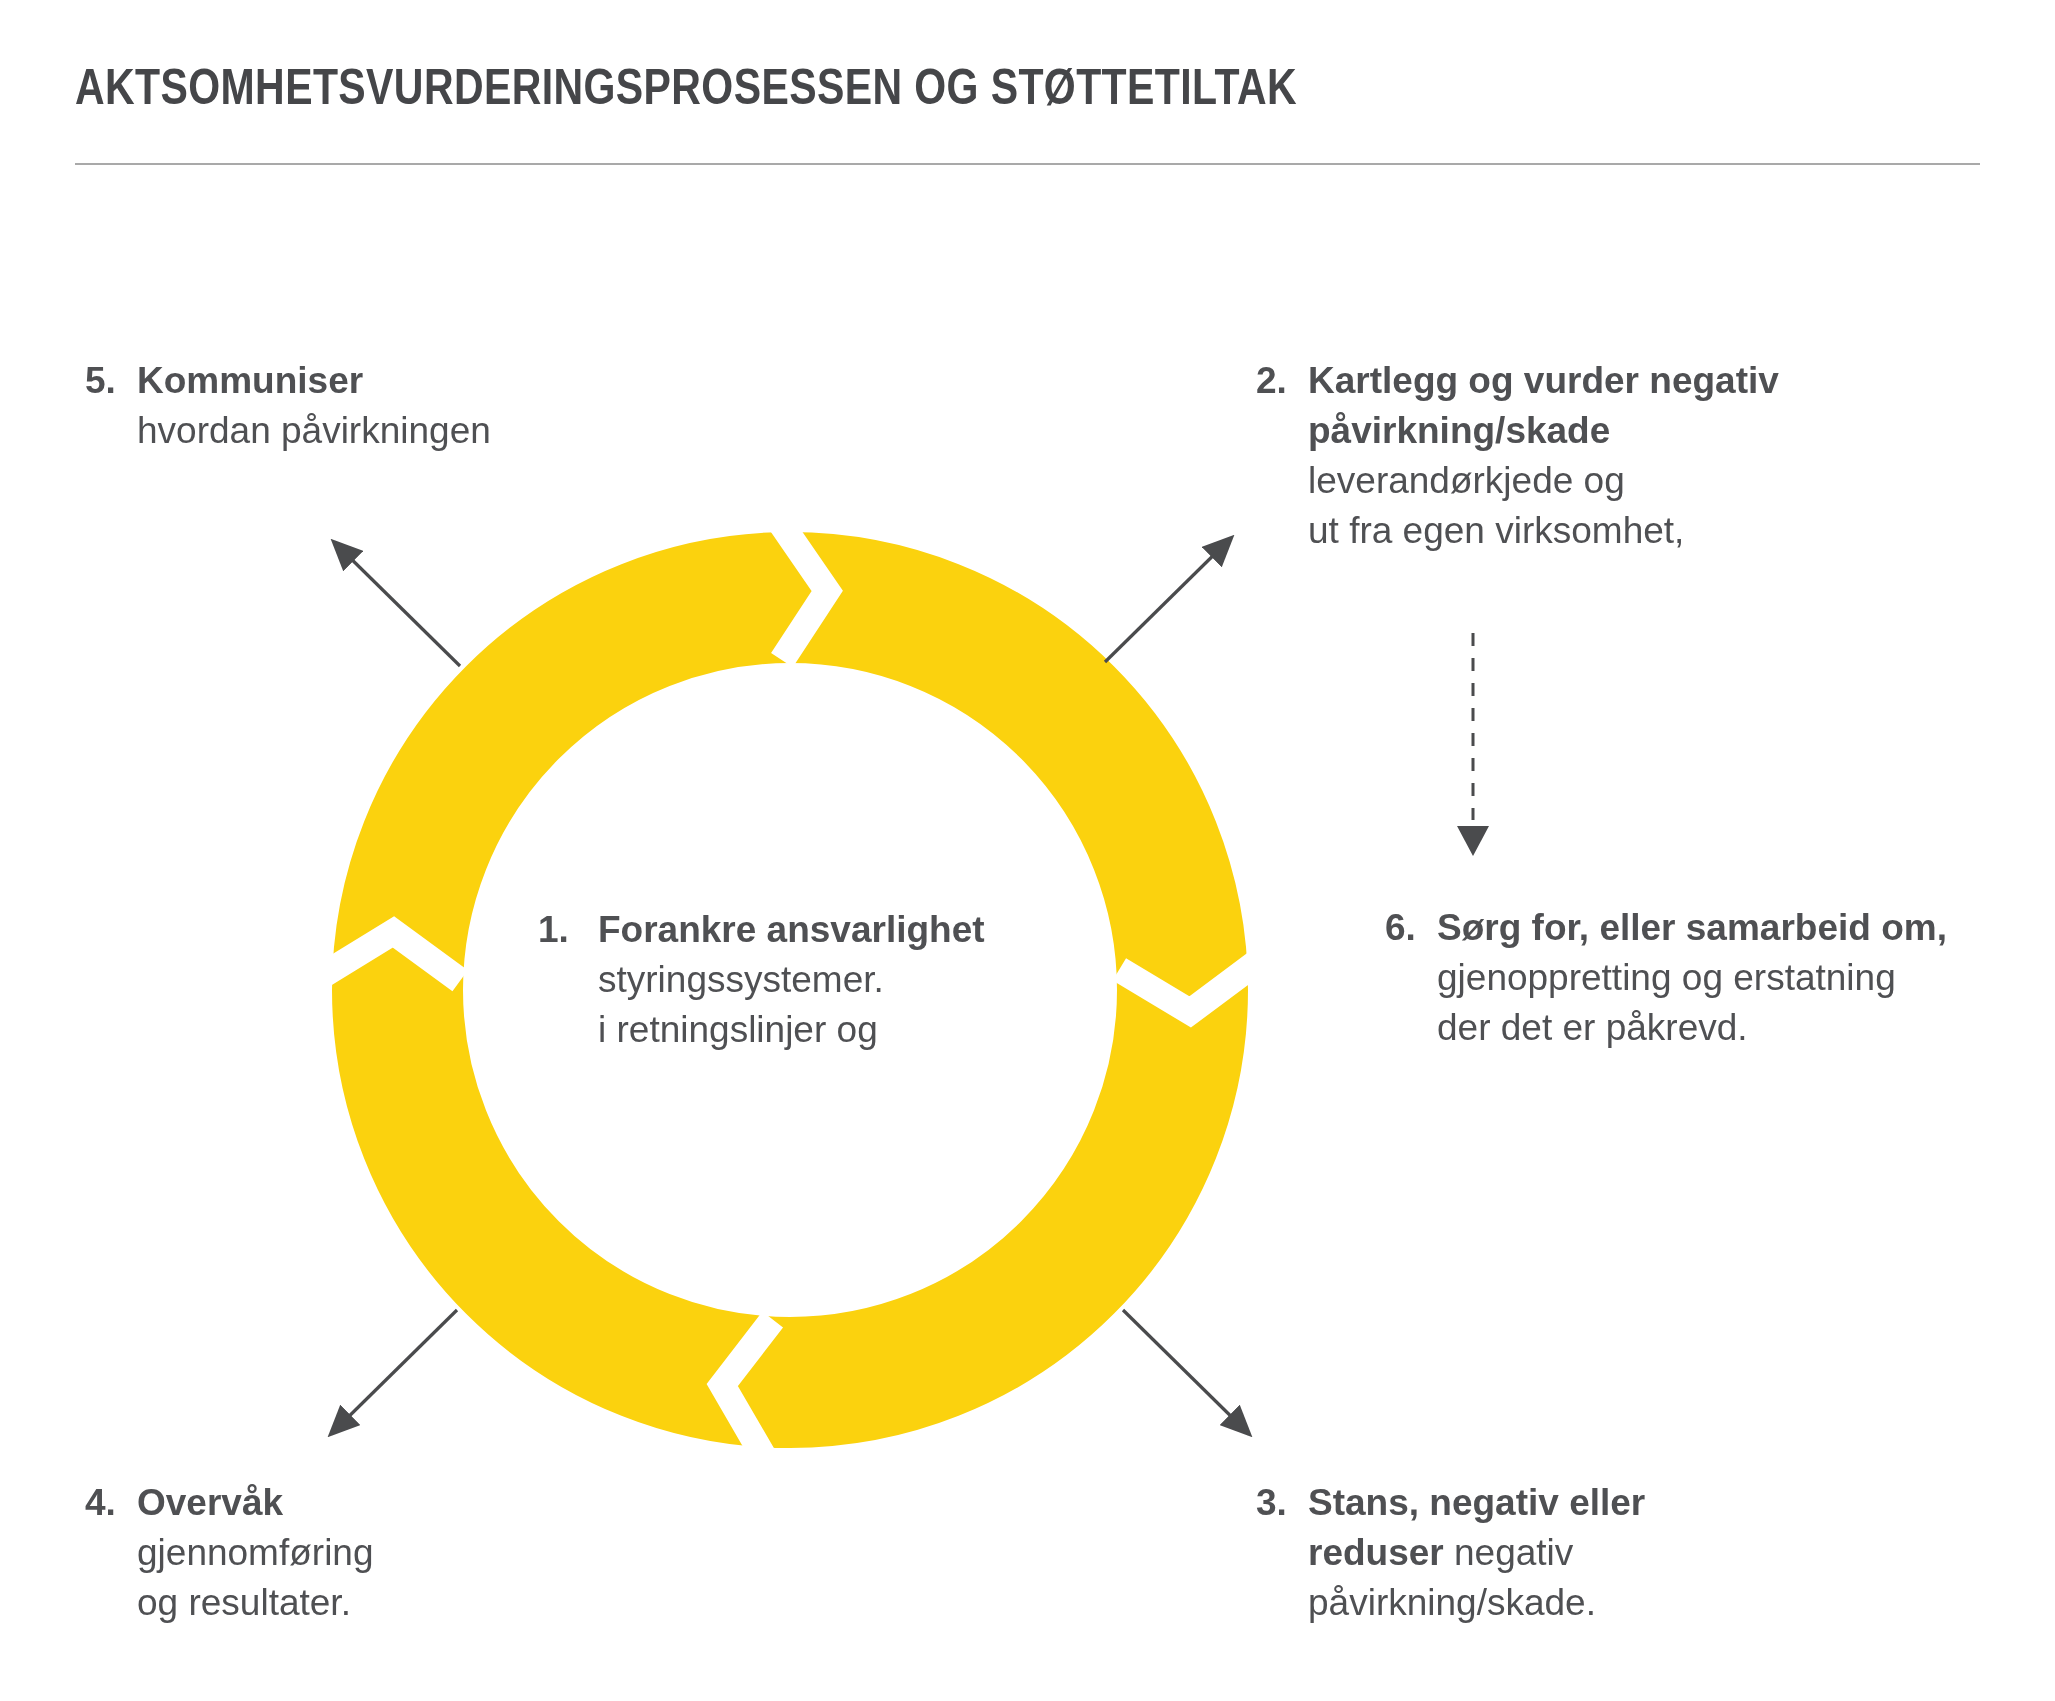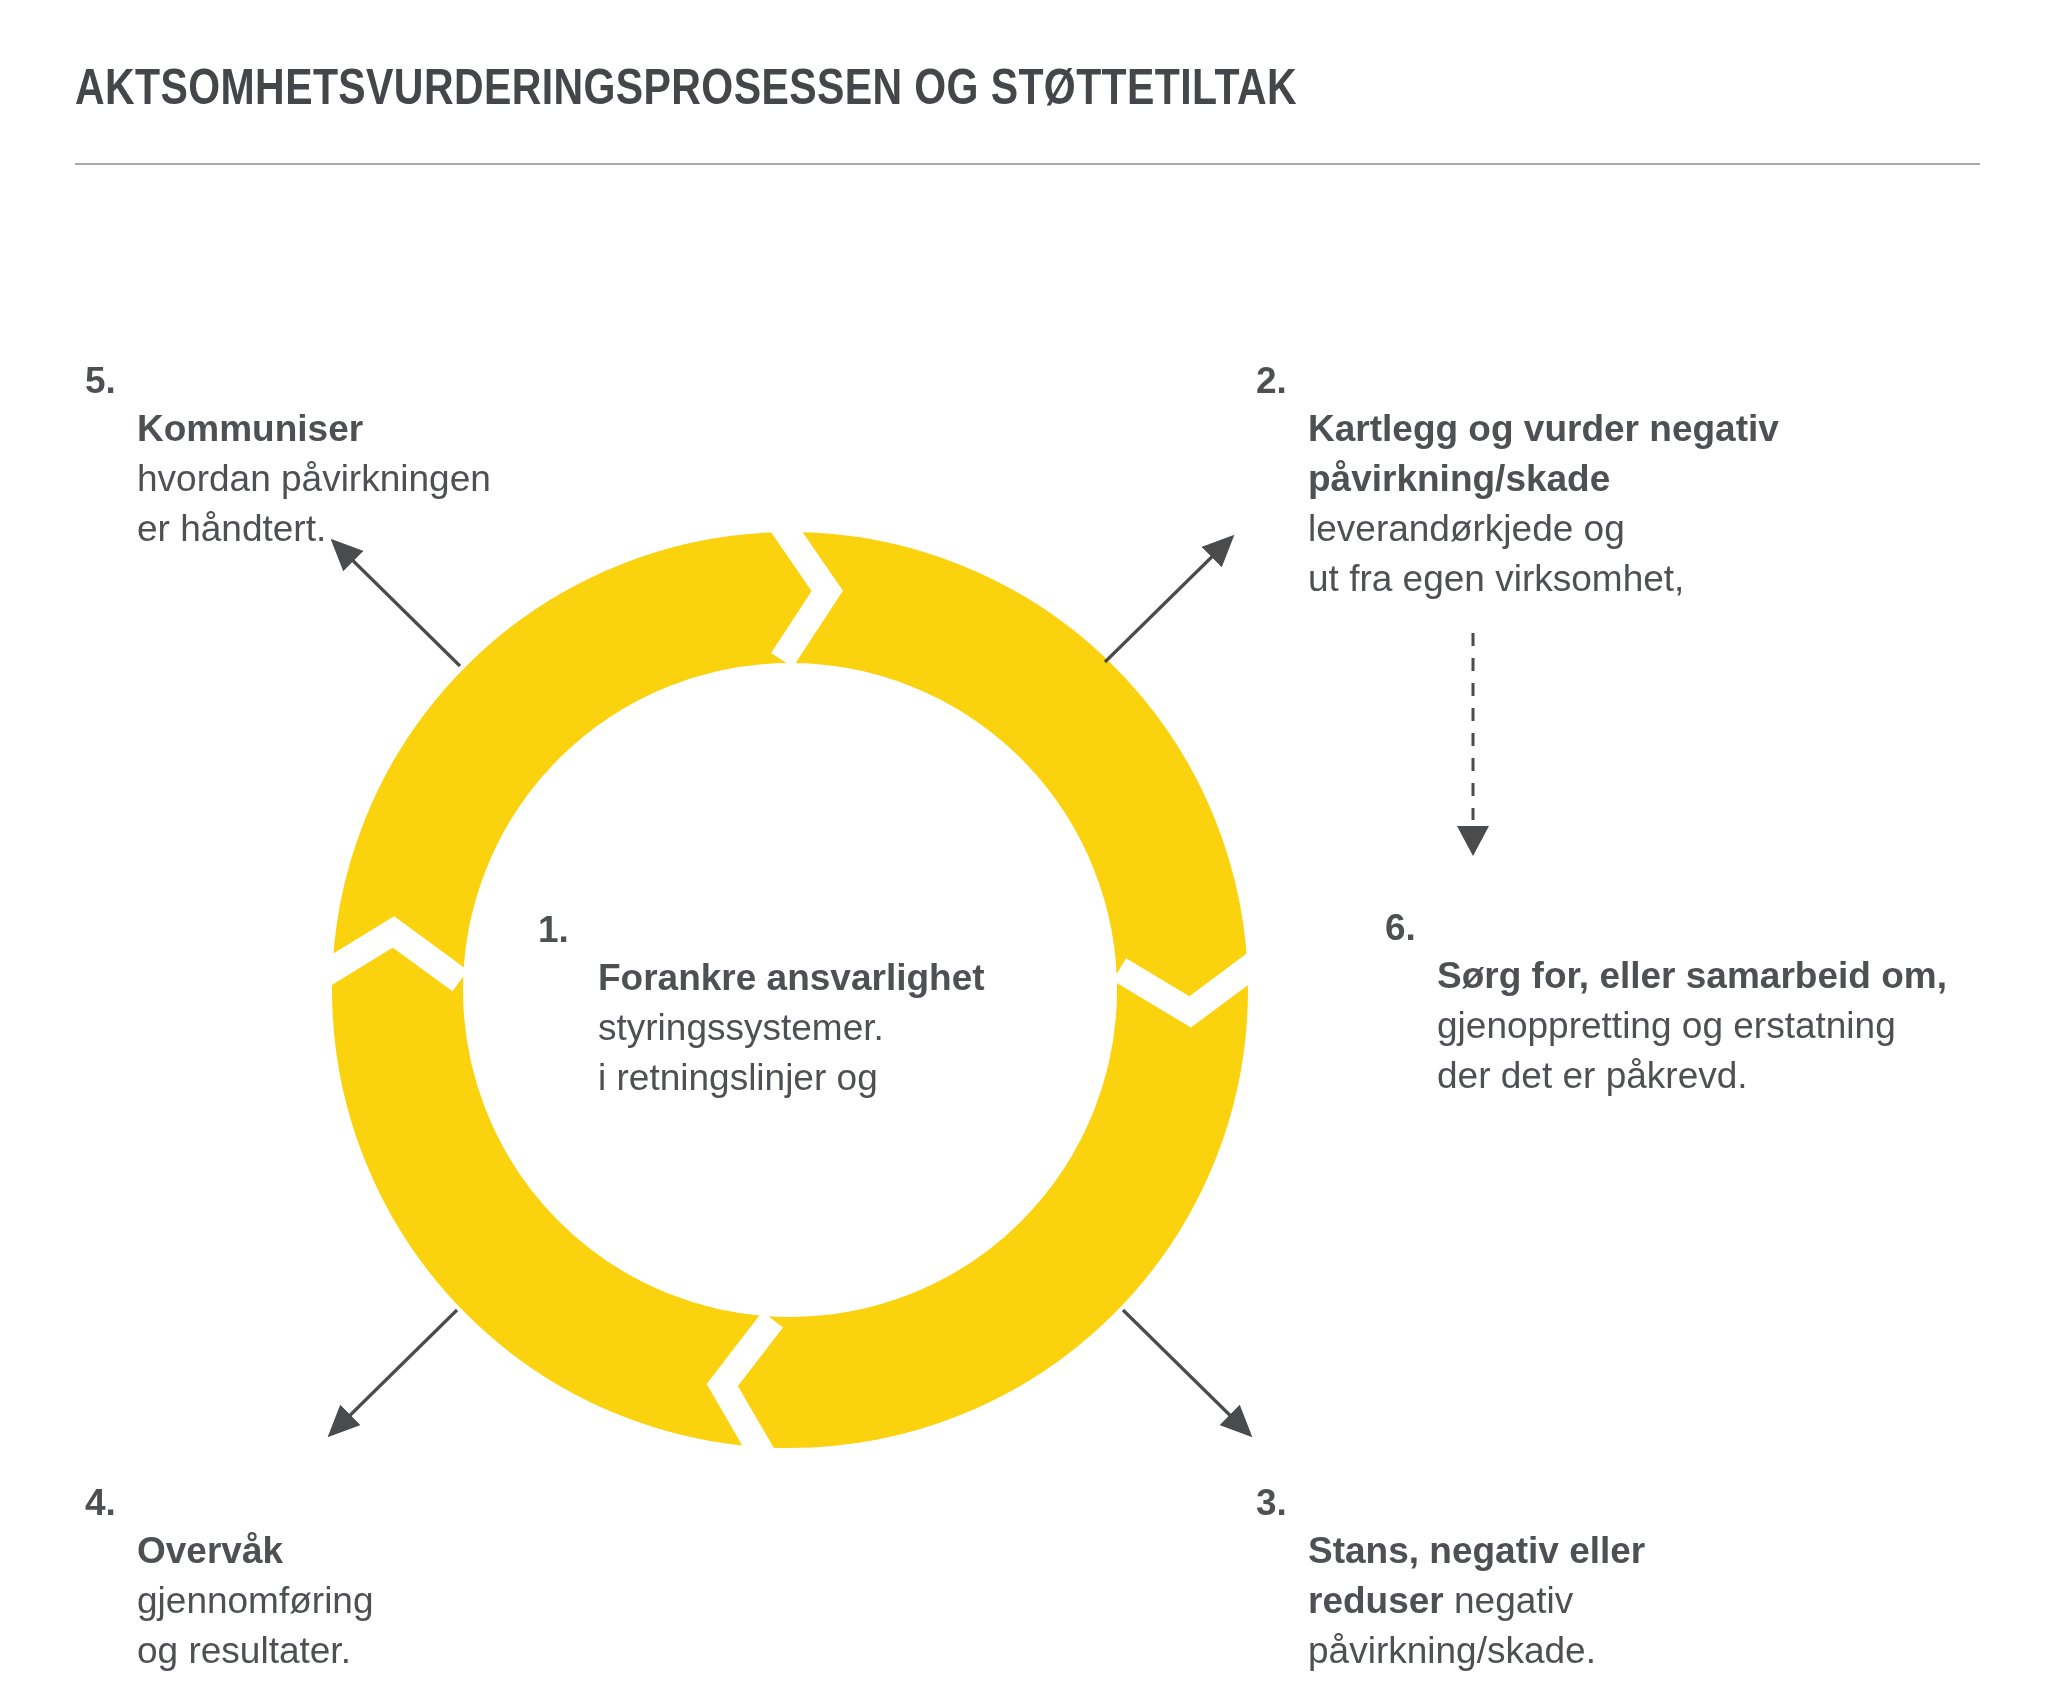--- a/index.html
+++ b/index.html
@@ -30,21 +30,21 @@
   .out-arrow{stroke:var(--arrow);stroke-width:3.2;fill:none;}
   .dashed-arrow{stroke:var(--arrow);stroke-width:3;fill:none;stroke-dasharray:13 12;}
   .arrow-head{fill:var(--arrow);}
 
   .step{
     position:absolute;display:flex;align-items:flex-start;
     font-size:37px;line-height:50px;color:var(--text);
   }
   .step .num{font-weight:700;flex:0 0 52px;}
   .step.center .num{flex:0 0 60px;}
-  .step .lines{white-space:nowrap;margin-top:48px;}
+  .step .lines{white-space:nowrap;}
   .step .b{font-weight:700;}
 
   .pos-step5{left:85px;top:356px;}
   .pos-step2{left:1256px;top:356px;}
   .pos-step6{left:1385px;top:903px;}
   .pos-step1{left:538px;top:905px;}
   .pos-step4{left:85px;top:1478px;}
   .pos-step3{left:1256px;top:1478px;}
 </style>
 </head>
@@ -123,21 +123,20 @@
         <div><span>gjennomføring</span></div>
         <div><span>og resultater.</span></div>
       </div>
   </div>
 
   <div class="step pos-step5">
     <span class="num">5.</span>
     <div class="lines">
         <div><span class="b">Kommuniser</span></div>
         <div><span>hvordan påvirkningen</span></div>
-        <div><span>er håndtert.</span></div>
       </div>
   </div>
 
   <div class="step pos-step6">
     <span class="num">6.</span>
     <div class="lines">
         <div><span class="b">Sørg for, eller samarbeid om,</span></div>
         <div><span>gjenoppretting og erstatning</span></div>
         <div><span>der det er påkrevd.</span></div>
       </div>

